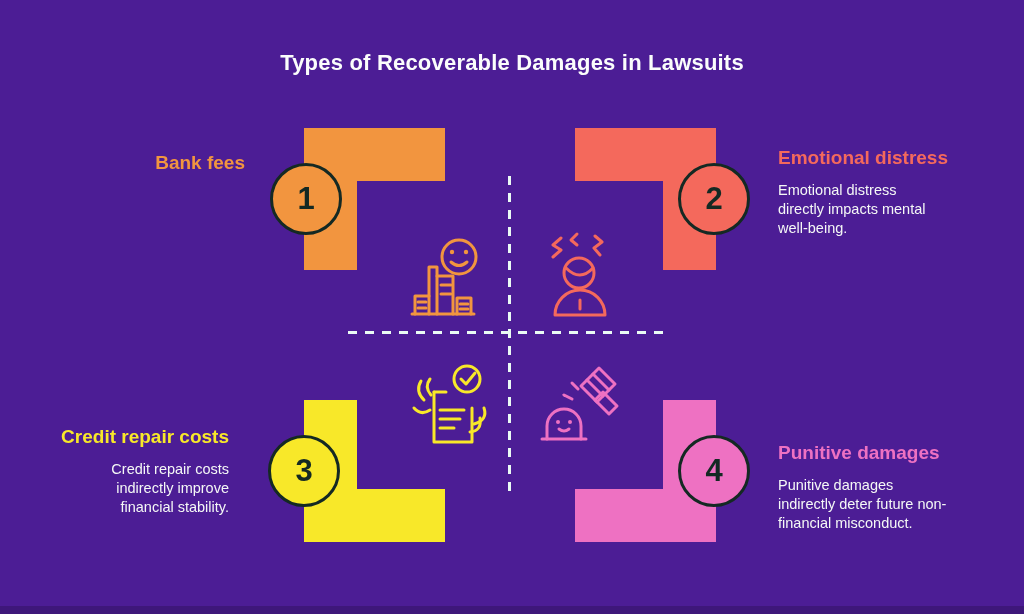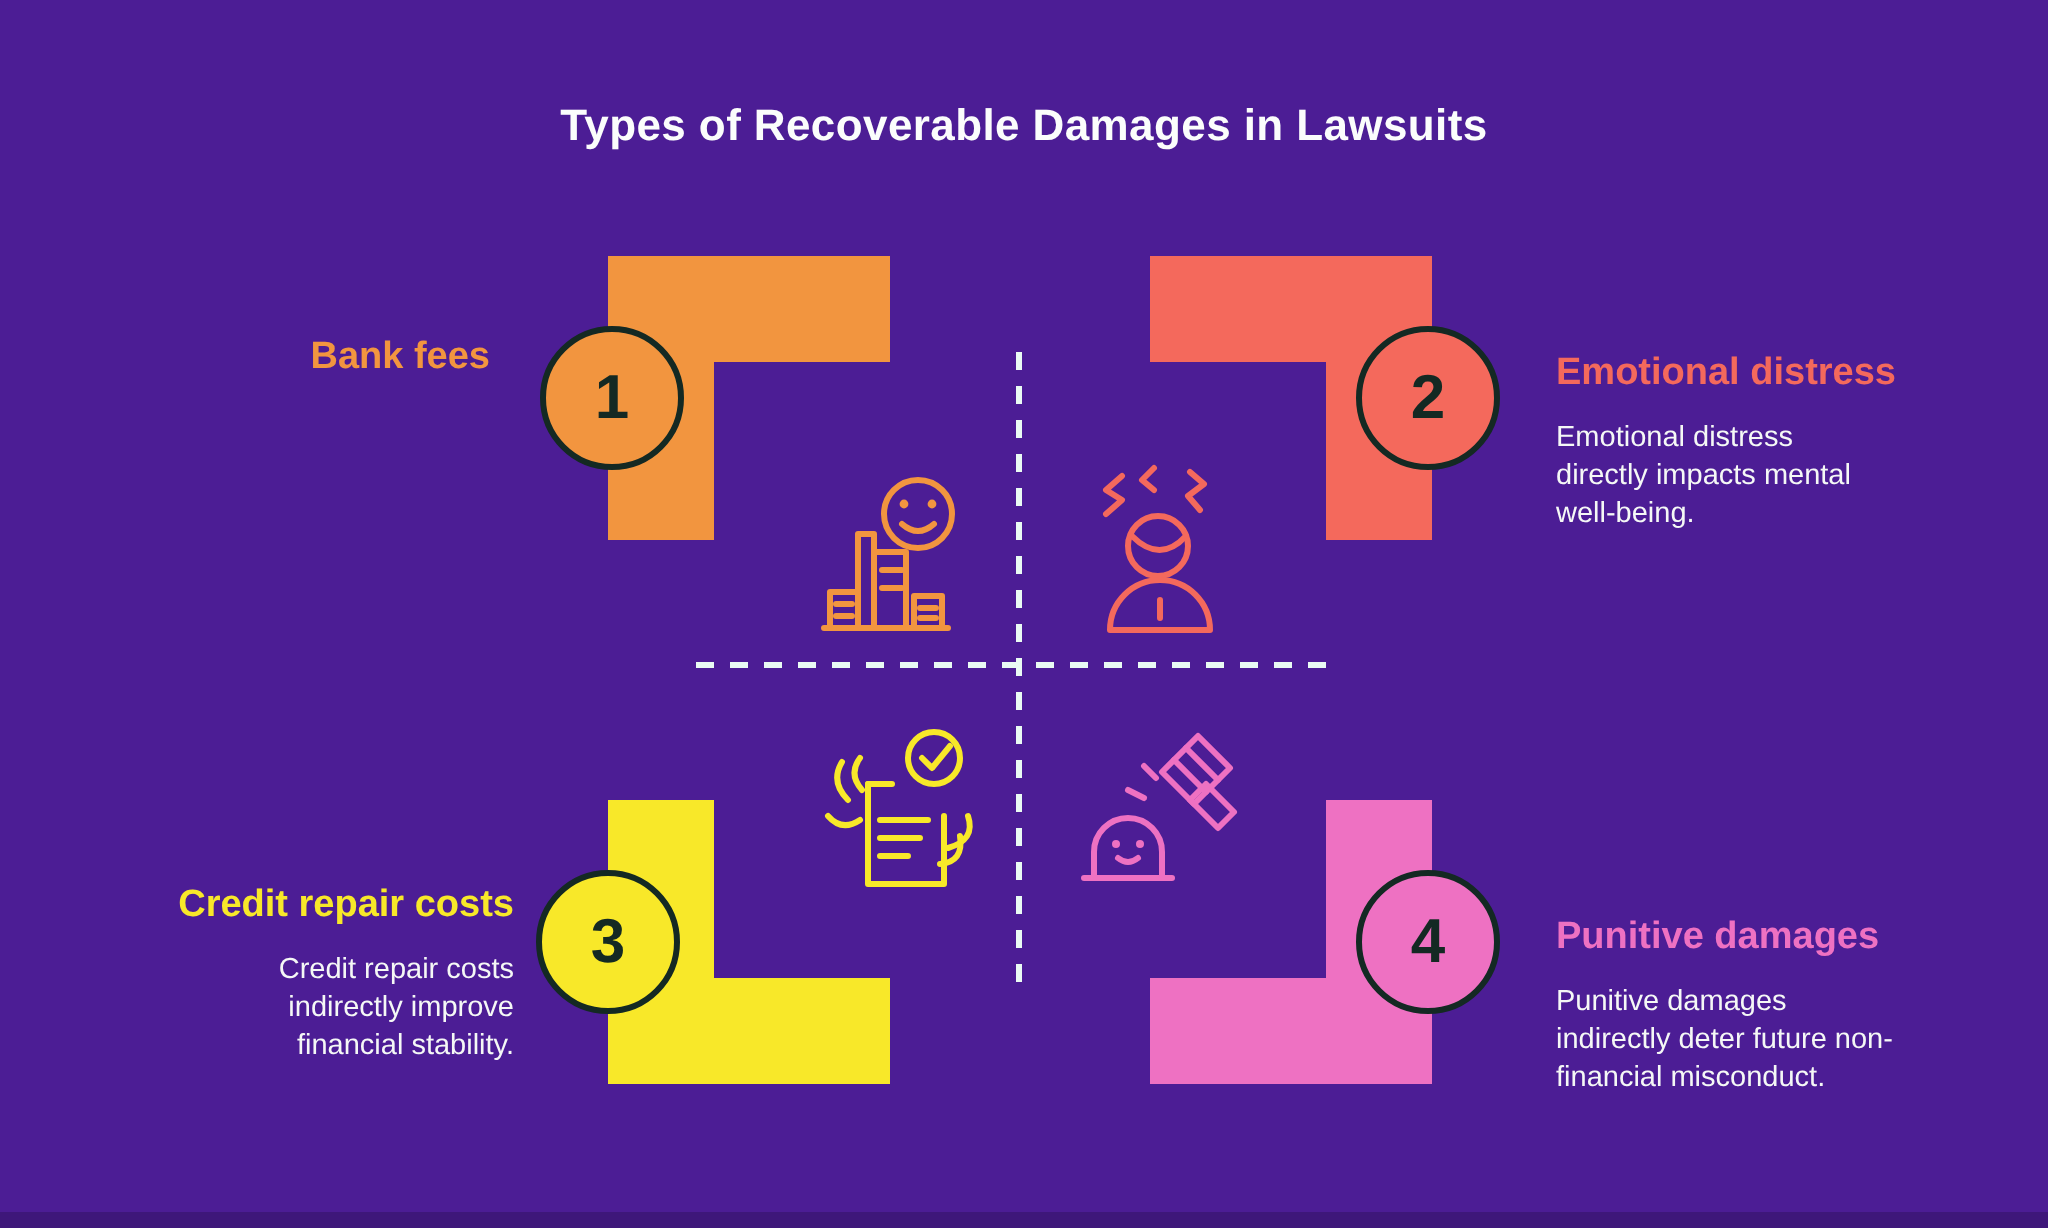--- a/index.html
+++ b/index.html
@@ -25,21 +25,21 @@
   .bar { position:absolute; background:var(--c); }
 
   .num-circle {
     position:absolute; width:66px; height:66px;
     border:3px solid #142923; border-radius:50%;
     background:var(--c);
     display:flex; align-items:center; justify-content:center;
     font-size:31px; font-weight:bold; color:#142923;
   }
 
-  .text-block { position:absolute;margin-top:16px; }
+  .text-block { position:absolute; }
   .text-block.right { text-align:right; }
   .text-block .label {
     font-size:19px; font-weight:bold; color:var(--c);
     line-height:1.2;
   }
   .text-block .desc {
     margin-top:11px;
     font-size:14.5px; line-height:1.32; color:#F5F8F6;
     white-space:pre-line;
   }
@@ -101,21 +101,21 @@
       </svg>
     </div>
   </section>
 
   <section class="q2">
     <div class="bar" style="left:575px;top:128px;width:141px;height:53px"></div>
     <div class="bar" style="left:663px;top:128px;width:53px;height:142px"></div>
     <div class="num-circle" style="left:678px;top:163px">
       <span>2</span>
     </div>
-    <div class="text-block" style="left:778px;top:160px;width:220px">
+    <div class="text-block" style="left:778px;top:147px;width:220px">
       <div class="label">Emotional distress</div>
       <div class="desc">Emotional distress
 directly impacts mental
 well-being.</div>
     </div>
     <div class="icon" style="left:540px;top:230px">
       <svg width="80" height="92" viewBox="0 0 80 92">
         <path d="M21 8 L13 15 L21 20 L13 27"></path>
         <path d="M37 4 L31 10 L37 15"></path>
         <path d="M55 6 L62 12 L54 18 L60 25"></path>
@@ -126,21 +126,21 @@
       </svg>
     </div>
   </section>
 
   <section class="q3">
     <div class="bar" style="left:304px;top:400px;width:53px;height:142px"></div>
     <div class="bar" style="left:304px;top:489px;width:141px;height:53px"></div>
     <div class="num-circle" style="left:268px;top:435px">
       <span>3</span>
     </div>
-    <div class="text-block right" style="left:52px;top:426px;width:205px">
+    <div class="text-block right" style="left:24px;top:426px;width:205px">
       <div class="label">Credit repair costs</div>
       <div class="desc">Credit repair costs
 indirectly improve
 financial stability.</div>
     </div>
     <div class="icon" style="left:404px;top:362px">
       <svg width="88" height="94" viewBox="0 0 88 94">
         <path d="M30 30 V80 H68 V46"></path>
         <path d="M30 30 H42"></path>
         <path d="M36 48 H60 M36 57 H56 M36 66 H50"></path>

